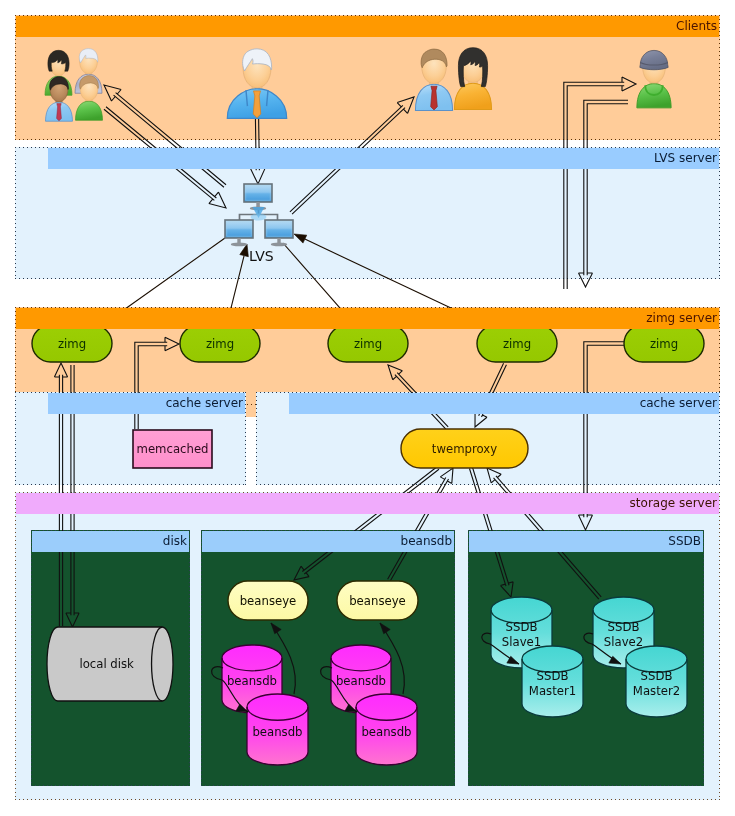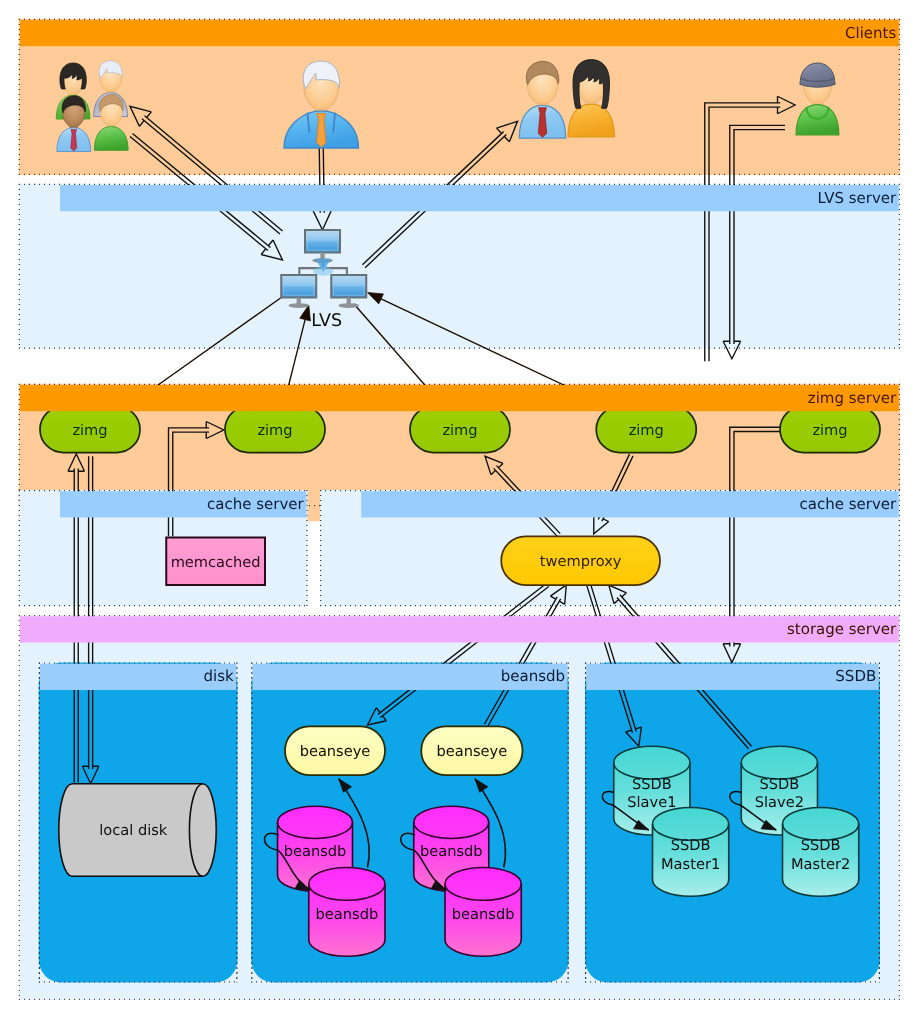--- a/index.html
+++ b/index.html
@@ -24,21 +24,21 @@
 
   .p-orange{background:#ffcc99;--dc:#5a3208;}
   .p-orange > .ptitle{background:#ff9900;color:#4a1400;}
 
   .p-blue{background:#e3f2fd;--dc:#28384d;}
   .p-blue > .ptitle{background:#99ccff;color:#0b1c33;margin-left:32px;}
 
   .p-storage{background:#e3f2fd;--dc:#6e4a28;}
   .p-storage > .ptitle{background:#f0abfc;color:#3b1200;}
 
-  .p-inner{background:#0ea5e9;border-radius:18px;--dc:#2d3f55;}
+  .p-inner{background:#14532d;--dc:#2d3f55;}
   .p-inner > .ptitle{background:#9bcdfb;color:#0b1c33;}
 
   svg.overlay{position:absolute;left:0;top:0;width:735px;height:816px;}
 </style>
 </head>
 <body>
 
 <div id="root">
 
   <div class="panel p-orange" style="left:15px;top:15px;width:705px;height:125px;">

